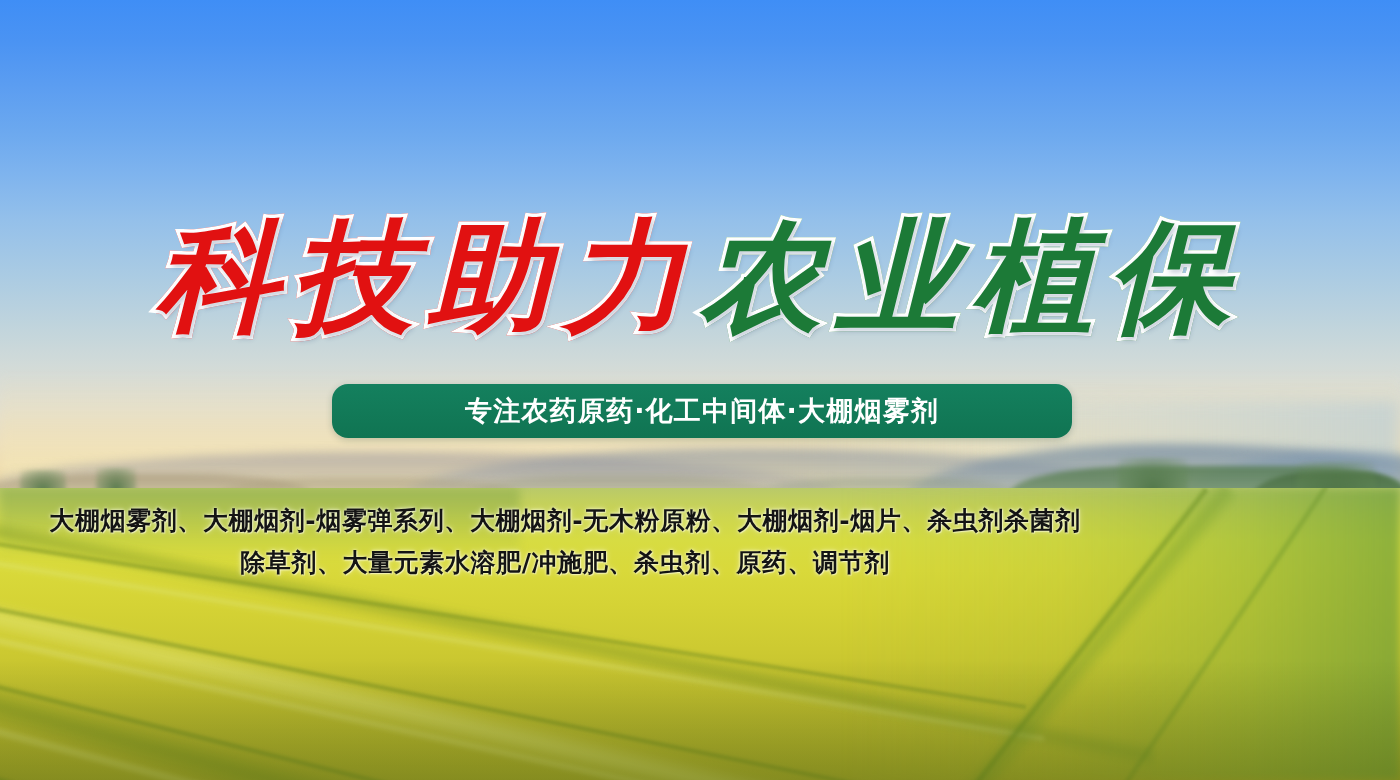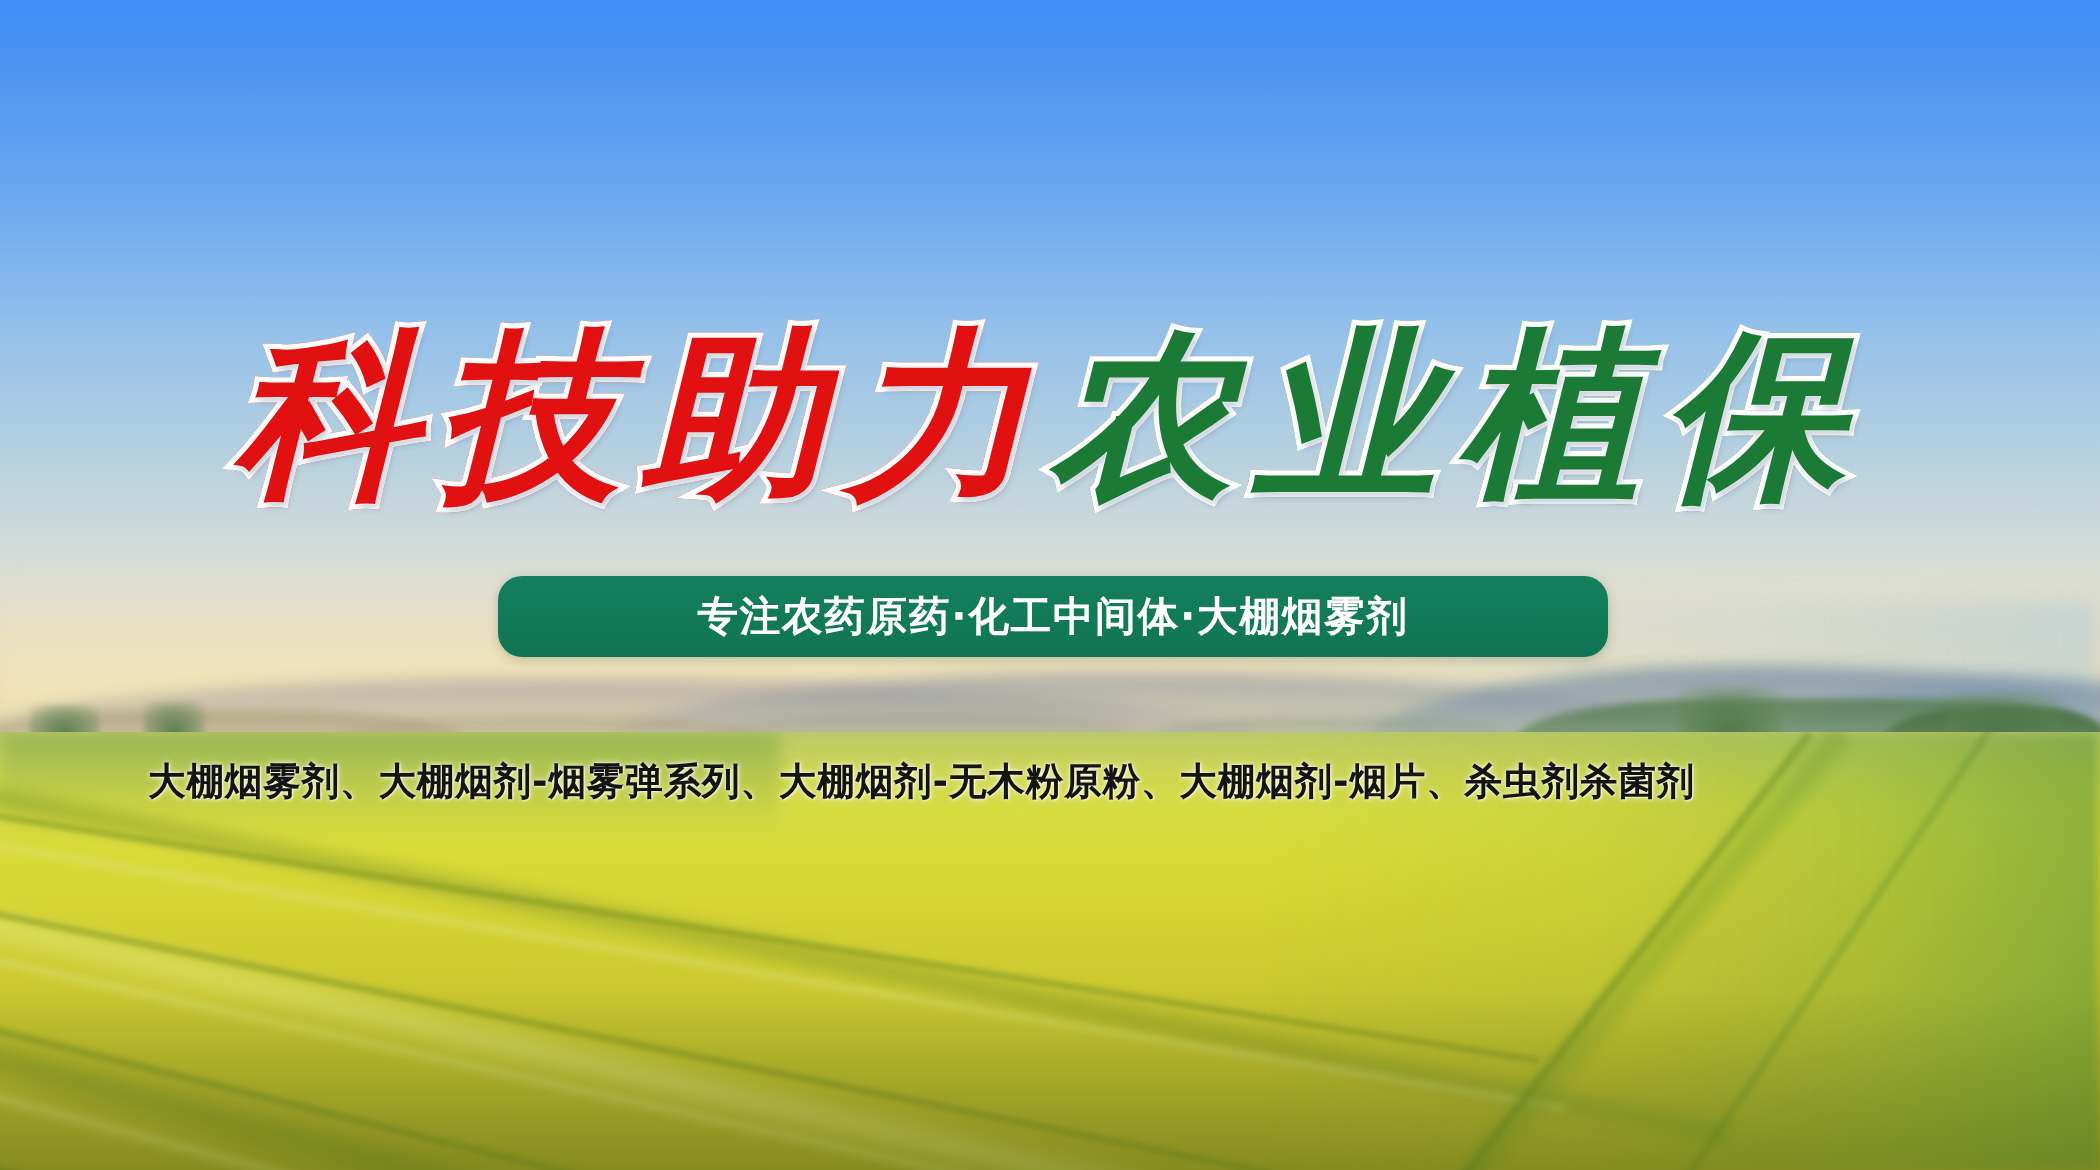--- a/index.html
+++ b/index.html
@@ -227,21 +227,21 @@
     font-size:27px;
     font-weight:700;
     letter-spacing:1.2px;
     white-space:nowrap;
     font-family:"DejaVu Sans","Liberation Sans",sans-serif;
   }
 
   
   .products{
     position:absolute; left:0; top:500px; width:1130px;
-    text-align:right; z-index:7;
+    text-align:center; z-index:7;
   }
   .pline{
     color:#141414;
     font-size:25px;
     font-weight:700;
     line-height:42px;
     letter-spacing:.6px;
     white-space:nowrap;
     font-family:"DejaVu Sans","Liberation Sans",sans-serif;
     text-shadow:
@@ -311,15 +311,16 @@
   <div class="title">
     <span class="t-red">科技助力</span><span class="t-green">农业植保</span>
   </div>
 
   <div class="pill">
     <div class="pill-text">专注农药原药·化工中间体·大棚烟雾剂</div>
   </div>
 
   <div class="products">
     <div class="pline">大棚烟雾剂、大棚烟剂-烟雾弹系列、大棚烟剂-无木粉原粉、大棚烟剂-烟片、杀虫剂杀菌剂</div>
+    <div class="pline">除草剂、大量元素水溶肥/冲施肥、杀虫剂、原药、调节剂</div>
   </div>
 
 </div>
 
 </body></html>

